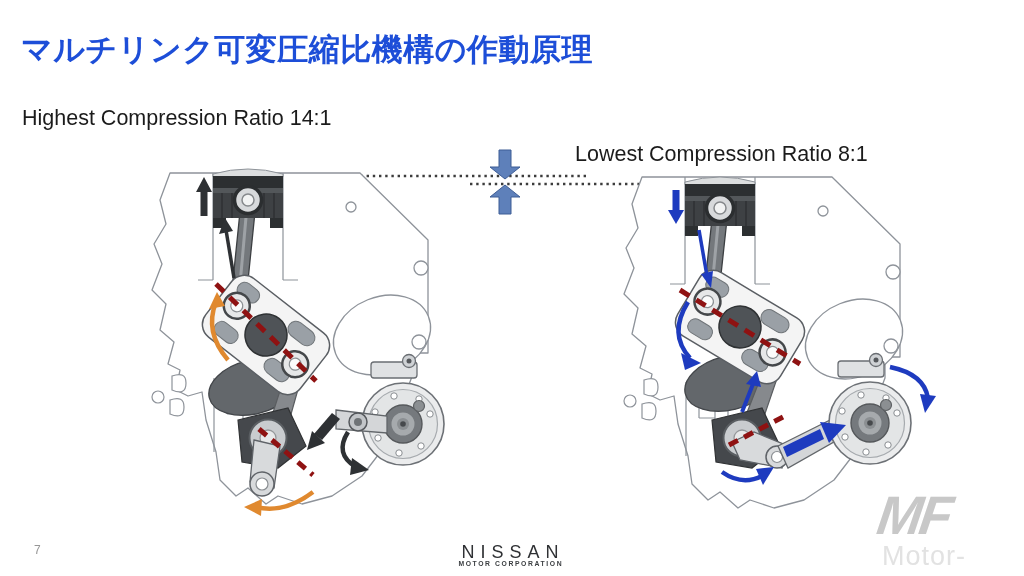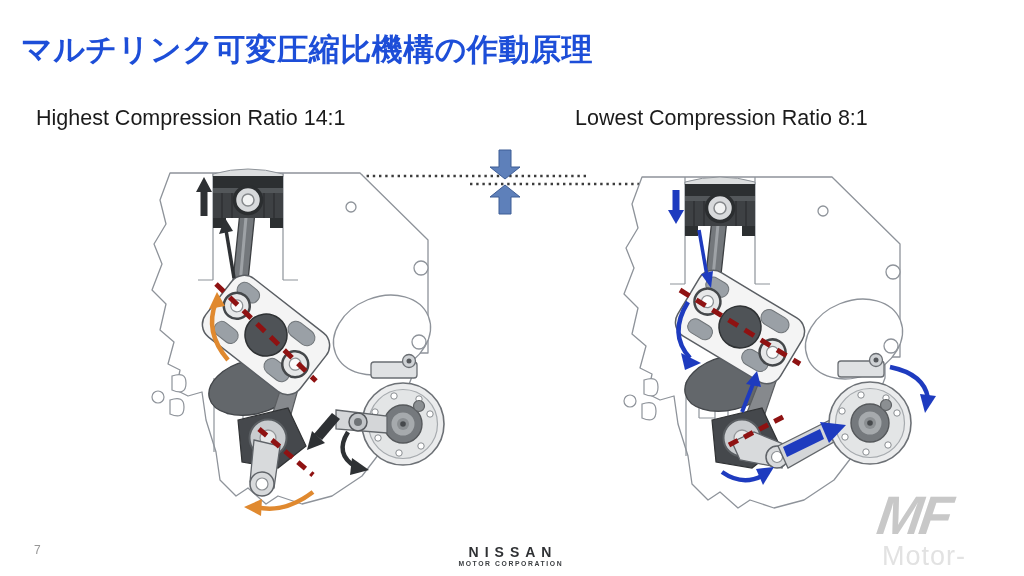--- a/index.html
+++ b/index.html
@@ -2,26 +2,26 @@
 <html><head>
 <meta charset="utf-8">
 <style>
   html,body{margin:0;padding:0;}
   body{width:1024px;height:576px;overflow:hidden;background:#fff;
        font-family:"Liberation Sans","DejaVu Sans",sans-serif;position:relative;}
   .slide{position:absolute;inset:0;background:#fff;}
   .title{position:absolute;left:21px;top:8px;font-size:31px;font-weight:800;
          color:#1d4ed8;letter-spacing:0.5px;white-space:nowrap;}
   .ratio-label{position:absolute;top:106px;font-size:21.5px;color:#1b1b1b;white-space:nowrap;}
-  .ratio-label.left{left:36px;}
-  .ratio-label.right{left:575px;}
+  .ratio-label.left{left:22px;}
+  .ratio-label.right{left:575px;margin-top:36px;}
   .lyr{position:absolute;pointer-events:none;}
   .footer-page{position:absolute;left:34px;top:543px;font-size:12px;color:#969696;}
   .nissan{position:absolute;left:430px;top:545px;width:160px;text-align:center;color:#2f3134;}
-  .nissan .brand{font-size:14px;font-weight:700;letter-spacing:6px;text-indent:6px;line-height:14px;}
+  .nissan .brand{font-size:18px;font-weight:400;letter-spacing:6px;text-indent:6px;line-height:14px;}
   .nissan .sub{font-size:6.8px;font-weight:700;letter-spacing:1.6px;text-indent:1.6px;margin-top:1px;color:#3a3d40;}
   .mf-logo{position:absolute;left:878px;top:488px;font-size:54px;font-weight:900;font-style:italic;
            color:#c8c8c8;transform:skewX(-8deg);letter-spacing:-3px;line-height:54px;}
   .mf-text{position:absolute;left:882px;top:541px;font-size:27px;color:#e2e2e2;letter-spacing:1px;}
 </style>
 </head>
 <body>
 
 <div class="slide">
 

